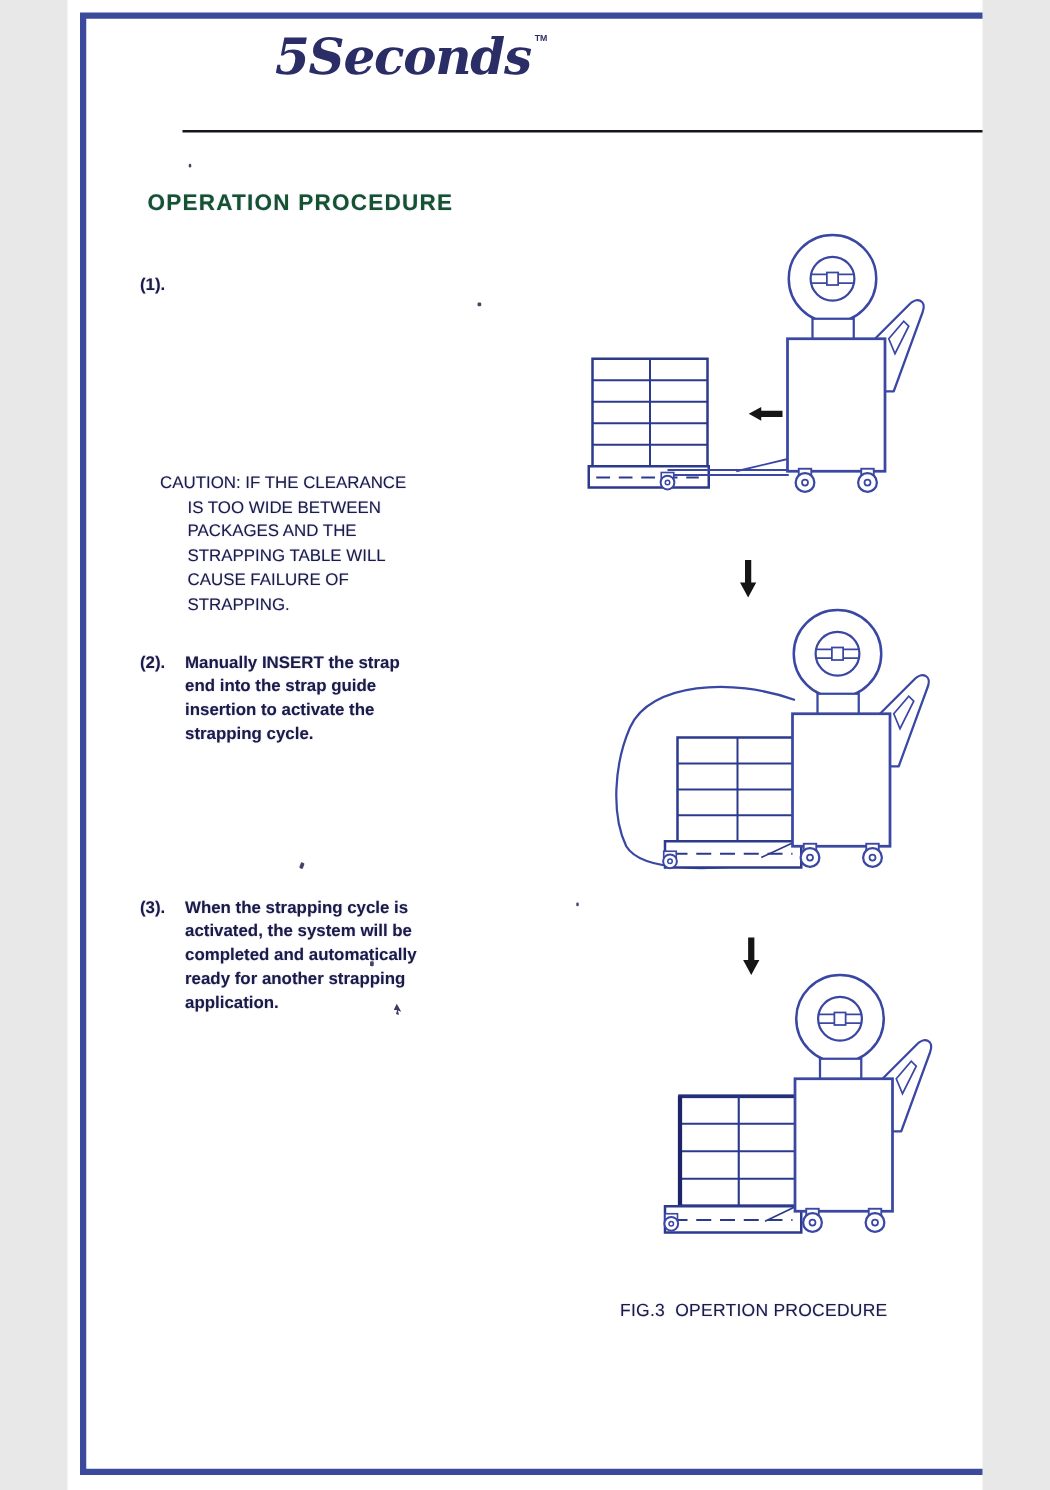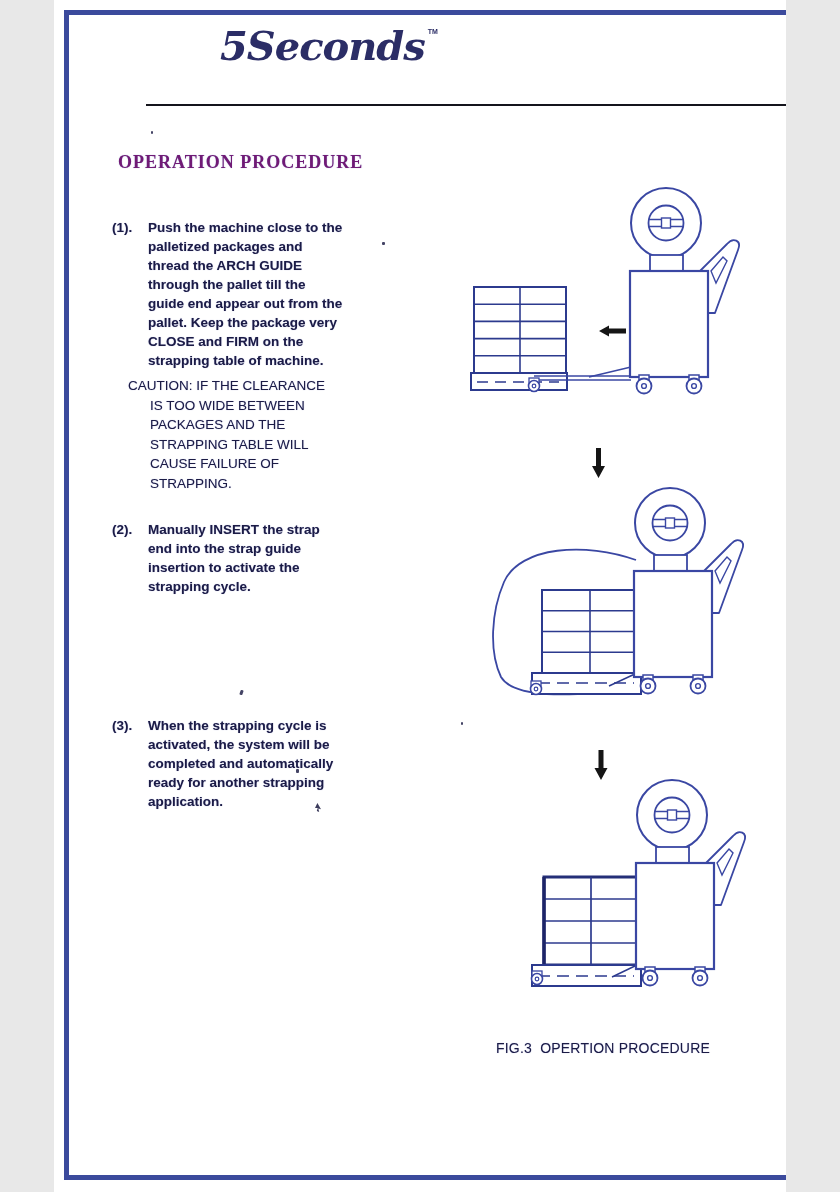--- a/index.html
+++ b/index.html
@@ -19,23 +19,22 @@
   .logo .tm{
     position:absolute;left:100%;top:6px;margin-left:3px;
     font-family:"Liberation Sans", sans-serif;font-style:normal;
     font-size:7px;letter-spacing:0;font-weight:bold;color:#2b2d66;
   }
   .header-rule{
     position:absolute;left:92px;top:104px;width:656px;height:2px;background:#14141c;
   }
   .page-title{
     position:absolute;left:64px;top:152px;
-    font-size:18px;font-weight:bold;letter-spacing:1px;color:#701a75;
+    font-size:18px;font-weight:bold;letter-spacing:1px;color:#14532d;
     text-shadow:0 0 1px rgba(55,65,170,.45);
-    font-family:Liberation Serif, serif;
   }
   .step{
     position:absolute;left:58px;width:270px;
     font-size:13.5px;font-weight:bold;line-height:19px;color:#1b1b45;
     text-shadow:0 0 1px rgba(55,65,170,.4);
   }
   .step-number{position:absolute;left:0;top:0;}
   .step-text{margin-left:36px;white-space:pre-line;}
   .caution{
     position:absolute;left:74px;top:376px;width:250px;
@@ -65,28 +64,20 @@
   <div class="logo">
     <span>5Seconds</span>
     <span class="tm">TM</span>
   </div>
   <div class="header-rule"></div>
 
   <div class="page-title">OPERATION PROCEDURE</div>
 
   <div class="step" style="top:218px;">
     <span class="step-number">(1).</span>
-    <div class="step-text">Push the machine close to the
-palletized packages and
-thread the ARCH GUIDE
-through the pallet till the
-guide end appear out from the
-pallet. Keep the package very
-CLOSE and FIRM on the
-strapping table of machine.</div>
   </div>
 
   <div class="caution">CAUTION: IF THE CLEARANCE
 IS TOO WIDE BETWEEN
 PACKAGES AND THE
 STRAPPING TABLE WILL
 CAUSE FAILURE OF
 STRAPPING.</div>
 
   <div class="step" style="top:520px;">

